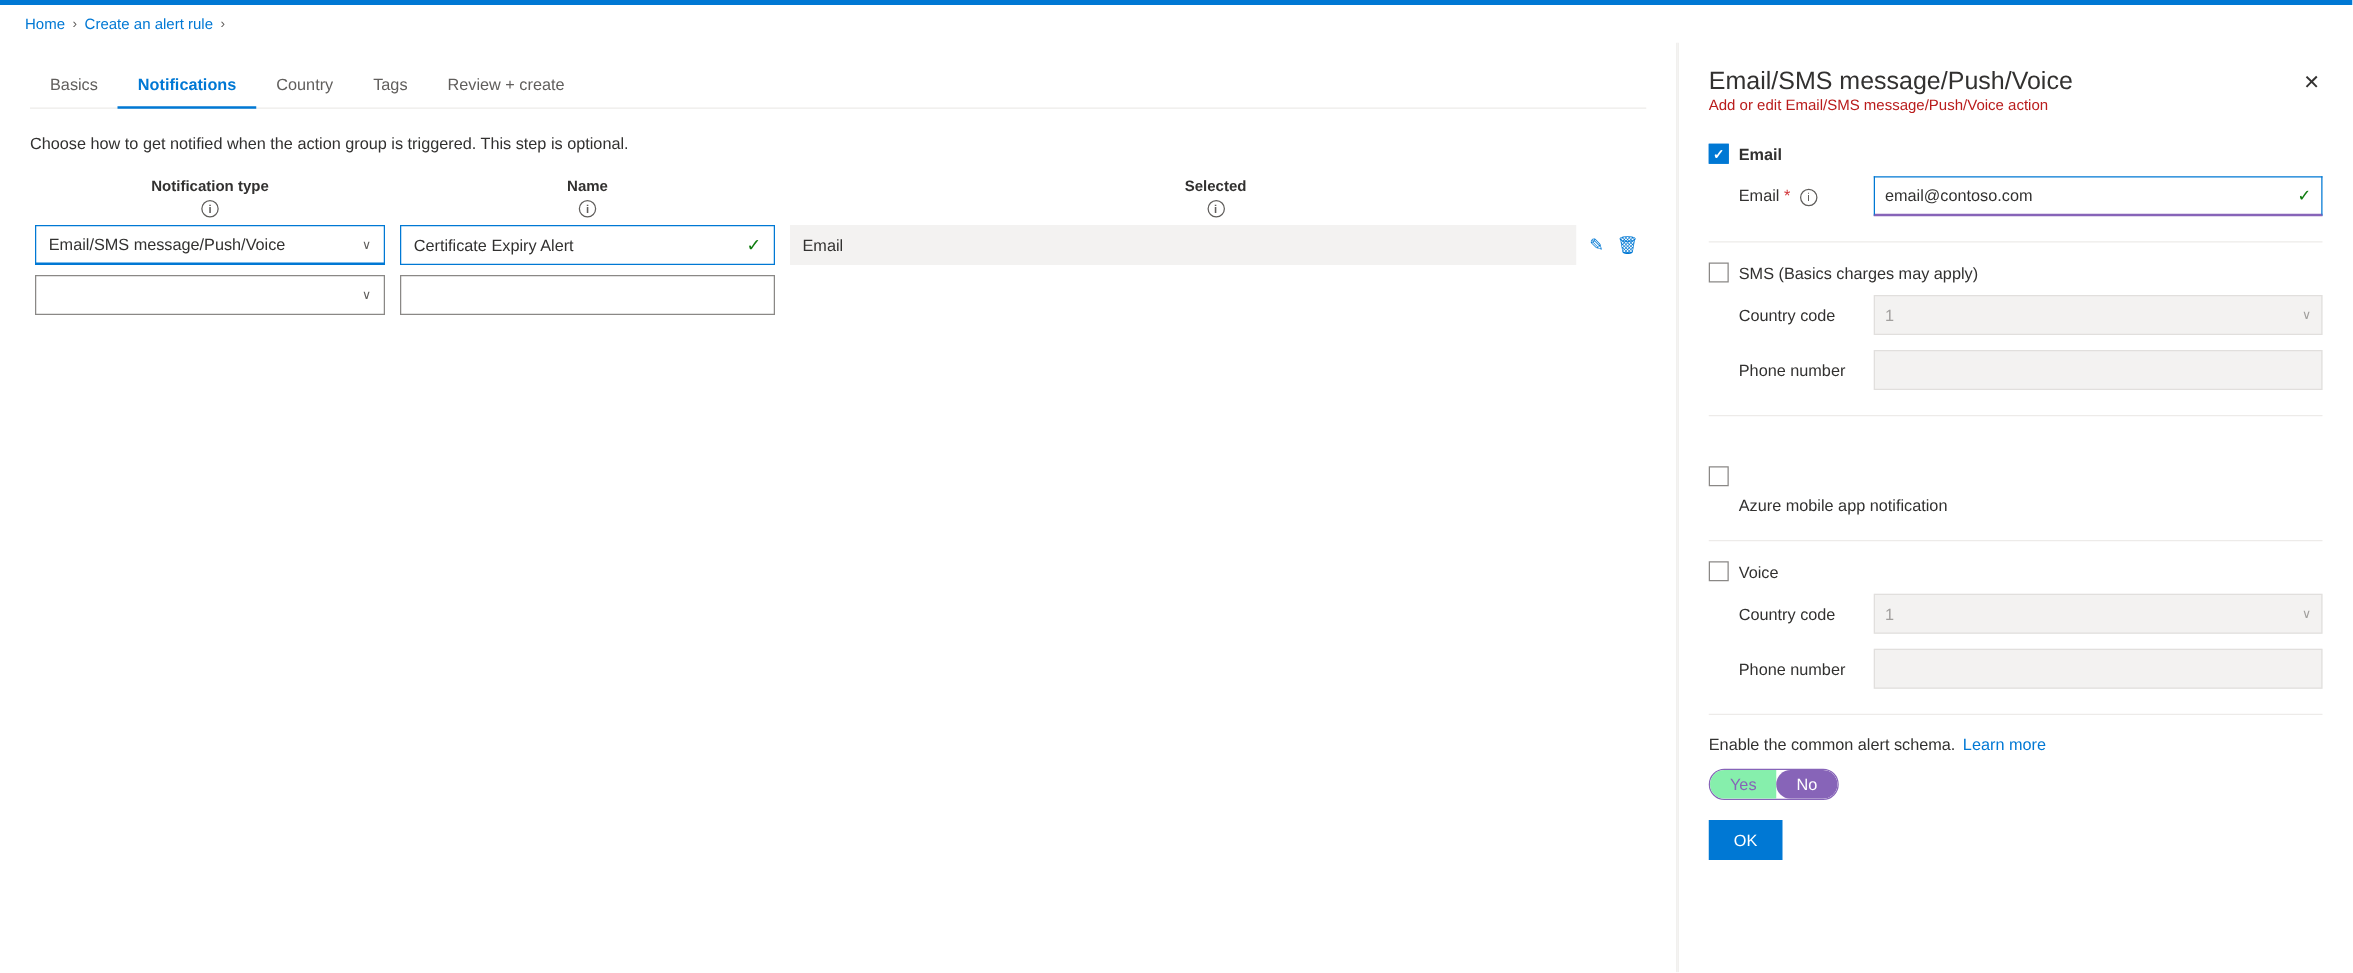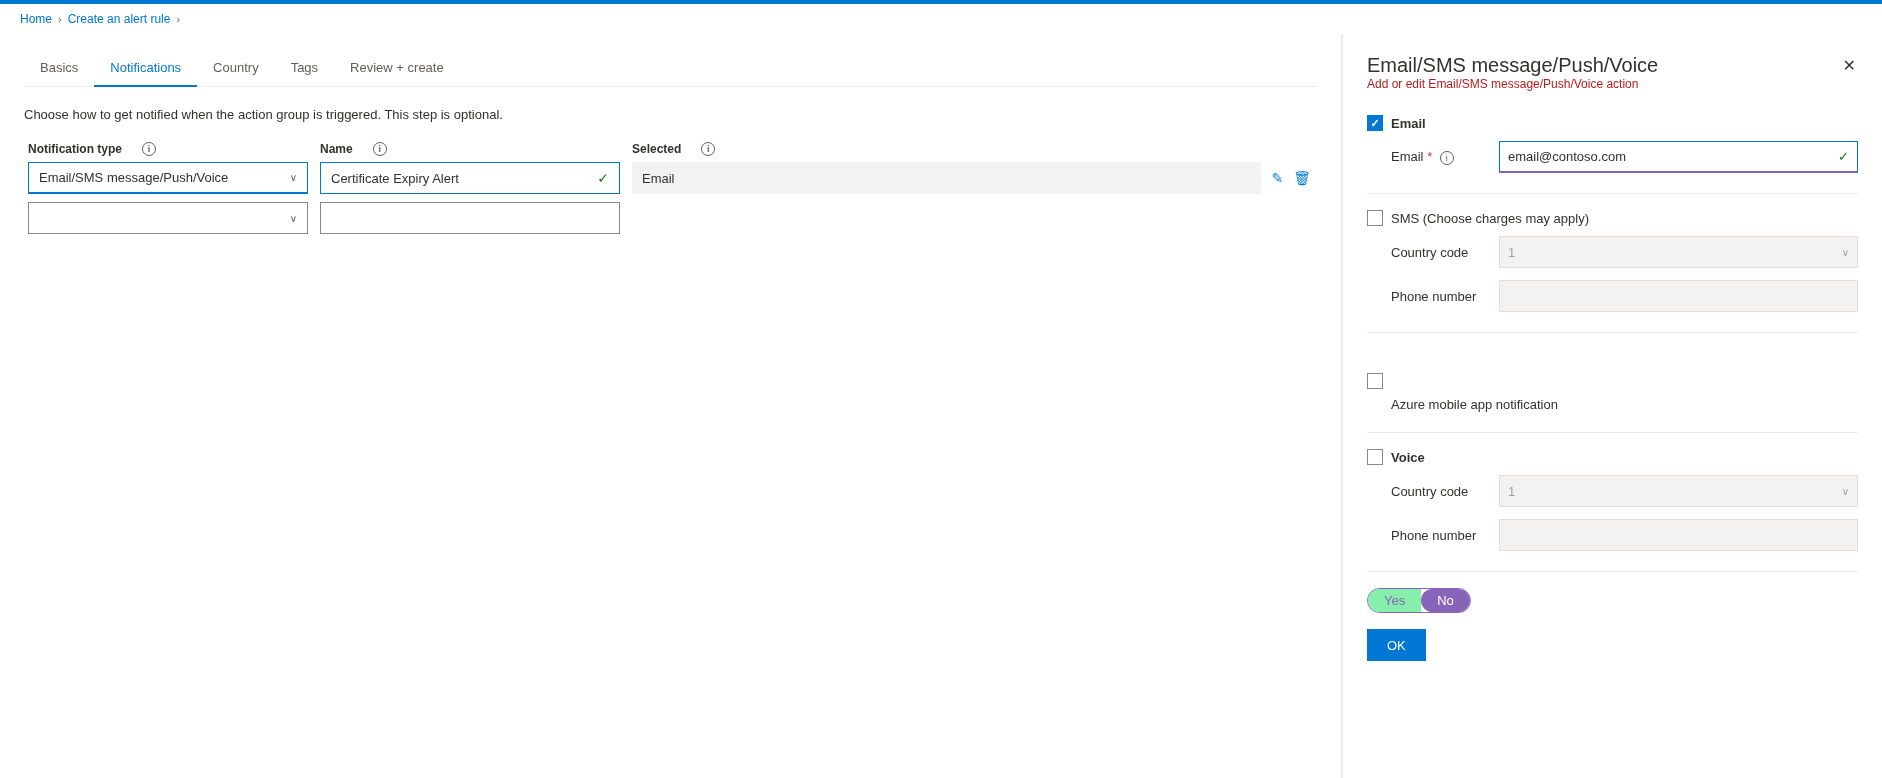--- a/index.html
+++ b/index.html
@@ -18,28 +18,28 @@
 
     
     .left-panel { flex: 1; padding: 0 24px 20px 24px; overflow-y: auto; border-right: 1px solid #edebe9; }
 
     .page-title { font-size: 24px; font-weight: 300; color: #323130; margin-bottom: 4px; display: flex; align-items: center; gap: 8px; }
     .page-title-ellipsis { font-size: 18px; color: #605e5c; cursor: pointer; }
 
     
     .tabs { display: flex; gap: 0; border-bottom: 1px solid #edebe9; margin-bottom: 20px; margin-top: 16px; }
     .tab { padding: 10px 16px; cursor: pointer; font-size: 13px; color: #605e5c; border-bottom: 2px solid transparent; margin-bottom: -1px; white-space: nowrap; }
-    .tab.active { color: #0078d4; border-bottom: 2px solid #0078d4; font-weight: 400; }
+    .tab.active { color: #0078d4; border-bottom: 2px solid #0078d4; font-weight: 700; }
 
     
     .description { font-size: 13px; color: #323130; margin-bottom: 20px; }
 
     
     .table-header { display: grid; grid-template-columns: 280px 300px 1fr; gap: 12px; margin-bottom: 6px; padding: 0 4px; }
-    .table-col-header { font-size: 12px; font-weight: 600; color: #323130; display: flex; align-items: center; gap: 20px; }
+    .table-col-header { font-size: 12px; font-weight: 600; color: #323130; display: flex; align-items: center; gap: 4px; flex-direction: column; }
     .info-icon { display: inline-flex; align-items: center; justify-content: center; width: 14px; height: 14px; border-radius: 50%; border: 1px solid #605e5c; color: #605e5c; font-size: 9px; cursor: pointer; }
 
     .table-row { display: grid; grid-template-columns: 280px 300px 1fr; gap: 12px; align-items: center; margin-bottom: 8px; padding: 0 4px; }
 
     .select-dropdown { display: flex; align-items: center; justify-content: space-between; border: 1px solid #8a8886; padding: 5px 10px; height: 32px; cursor: pointer; background: #fff; font-size: 13px; }
     .select-dropdown.active-row { border-color: #0078d4; border-bottom: 2px solid #0078d4; }
     .select-dropdown .chevron { font-size: 10px; color: #605e5c; }
 
     .name-input { display: flex; align-items: center; border: 1px solid #0078d4; padding: 5px 10px; height: 32px; background: #fff; font-size: 13px; }
     .name-input .checkmark { color: #107c10; margin-left: auto; font-size: 14px; }
@@ -192,21 +192,21 @@
         </div>
       </div>
     </div>
 
     <div class="divider"></div>
 
     
     <div class="section">
       <div class="checkbox-row">
         <div class="checkbox unchecked"></div>
-        <span class="checkbox-label" style="font-weight:400;">SMS (Choose charges may apply)</span>
+        <span class="checkbox-label" style="font-weight:400;">SMS (Basics charges may apply)</span>
       </div>
       <div class="field-row">
         <span class="field-label">Country code</span>
         <div class="country-select">
           <span>1</span>
           <span class="chevron">∨</span>
         </div>
       </div>
       <div class="field-row">
         <span class="field-label">Phone number</span>
@@ -223,38 +223,42 @@
         <span class="checkbox-label" style="font-weight:400;margin-top:48px;">Azure mobile app notification</span>
       </div>
     </div>
 
     <div class="divider"></div>
 
     
     <div class="section">
       <div class="checkbox-row">
         <div class="checkbox unchecked"></div>
-        <span class="checkbox-label" style="font-weight:700;">Voice</span>
+        <span class="checkbox-label" style="font-weight:400;">Voice</span>
       </div>
       <div class="field-row">
         <span class="field-label">Country code</span>
         <div class="country-select">
           <span>1</span>
           <span class="chevron">∨</span>
         </div>
       </div>
       <div class="field-row">
         <span class="field-label">Phone number</span>
         <div class="field-input-disabled"></div>
       </div>
     </div>
 
     <div class="divider"></div>
 
     
+    <div class="common-schema-row">
+      <span>Enable the common alert schema.</span>
+      <a class="learn-more">Learn more</a>
+    </div>
 
     
     <div class="toggle-group">
       <div class="toggle-option inactive">Yes</div>
       <div class="toggle-option active">No</div>
     </div>
 
     
     <button class="ok-btn">OK</button>
   </div>

